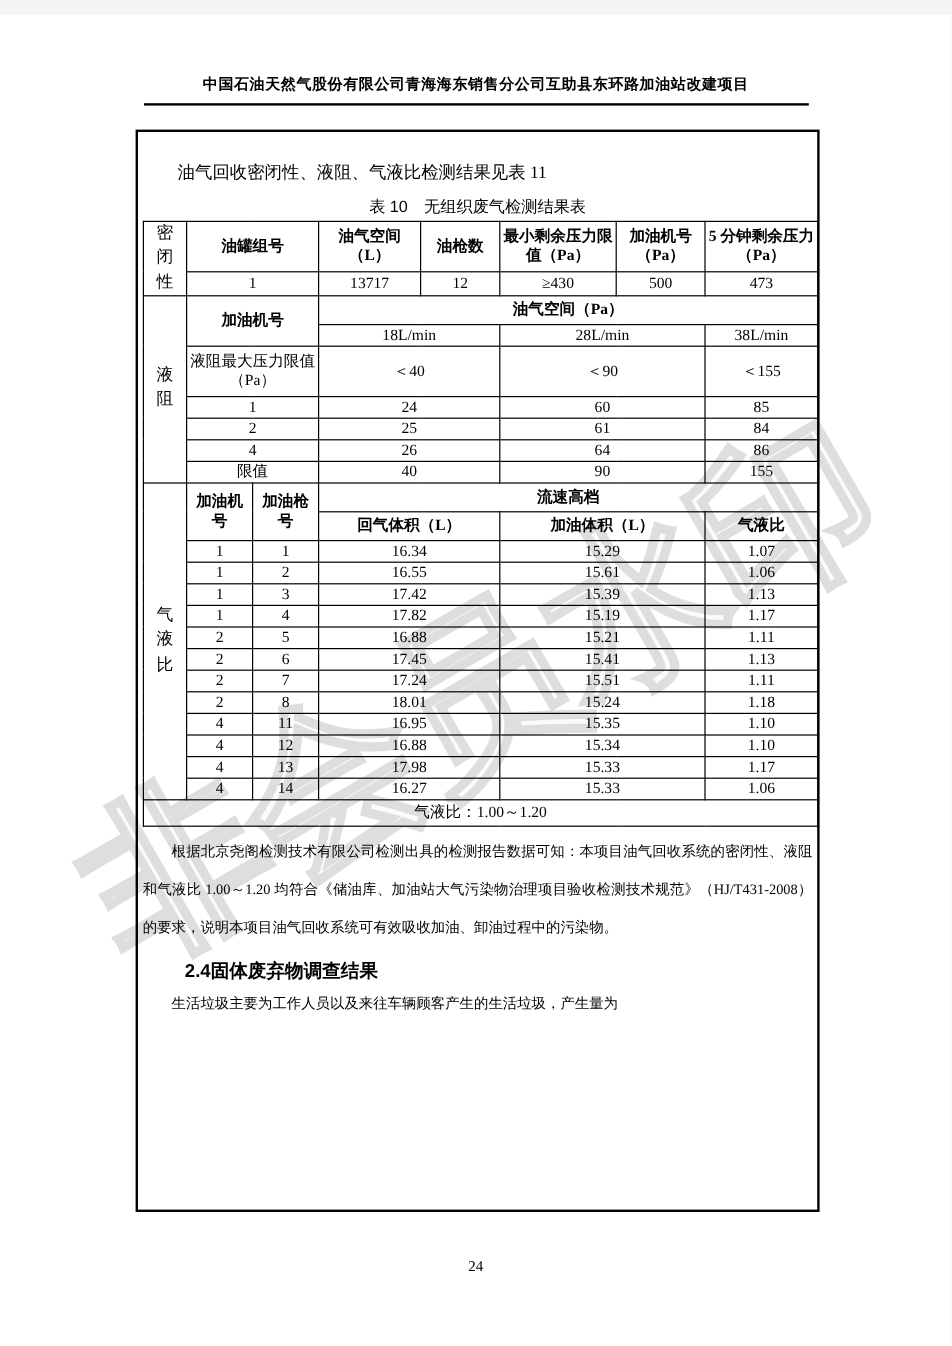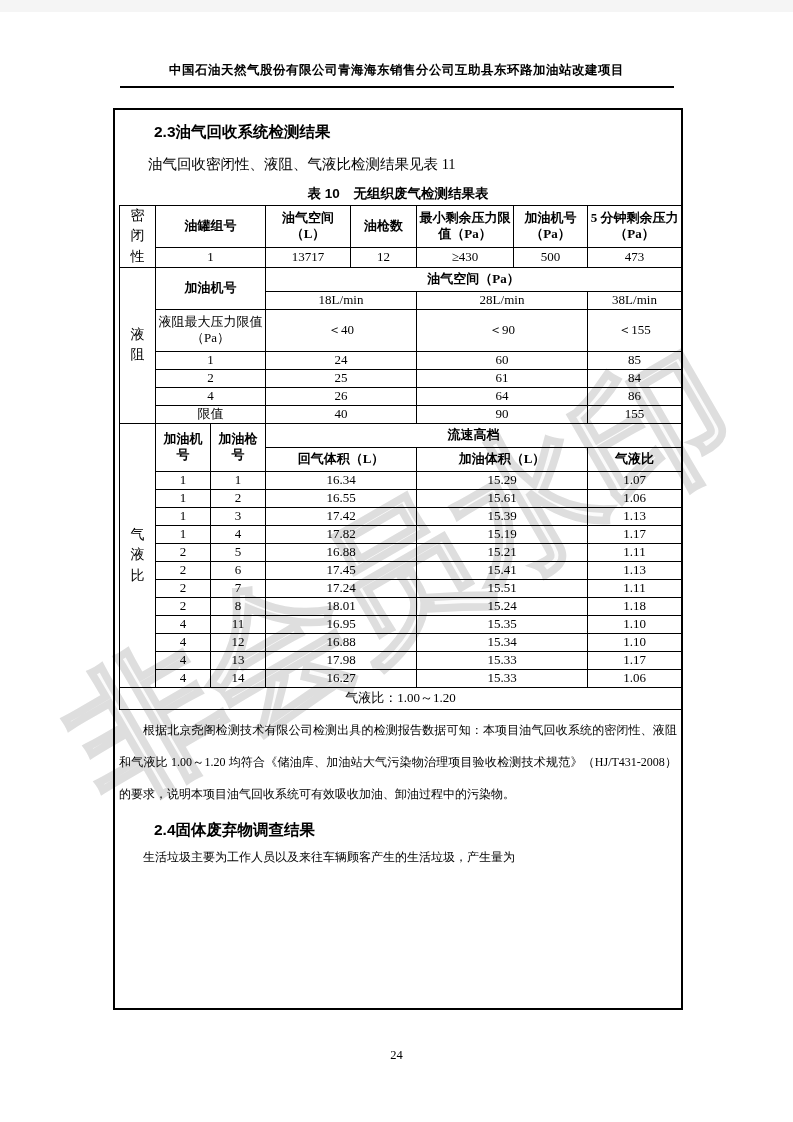--- a/index.html
+++ b/index.html
@@ -59,21 +59,21 @@
     margin-left: 35px;
   }
   .intro-line {
     font-size: 14.5px;
     margin: 12px 0 0 0;
     padding-left: 29px;
   }
   .table-title {
     text-align: center;
     font-family: "Liberation Sans", "DejaVu Sans", sans-serif;
-    font-weight: bold;
+    font-weight: normal;
     font-size: 13.5px;
     margin-top: 11px;
   }
   table.det {
     border-collapse: collapse;
     table-layout: fixed;
     width: 562px;
     margin: 2px auto 0 auto;
     background: transparent;
   }
@@ -129,21 +129,20 @@
 
 <div class="page">
 
   <div class="doc-header">中国石油天然气股份有限公司青海海东销售分公司互助县东环路加油站改建项目</div>
   <div class="doc-header-rule"></div>
 
   <div class="watermark">非会员水印</div>
 
   <div class="content-box">
 
-    <div class="h-2-3">2.3油气回收系统检测结果</div>
 
     <div class="intro-line">油气回收密闭性、液阻、气液比检测结果见表 11</div>
 
     <div class="table-title">表 10　无组织废气检测结果表</div>
 
     <table class="det">
       <colgroup>
         <col style="width:36px">
           <col style="width:55px">
           <col style="width:55px">

